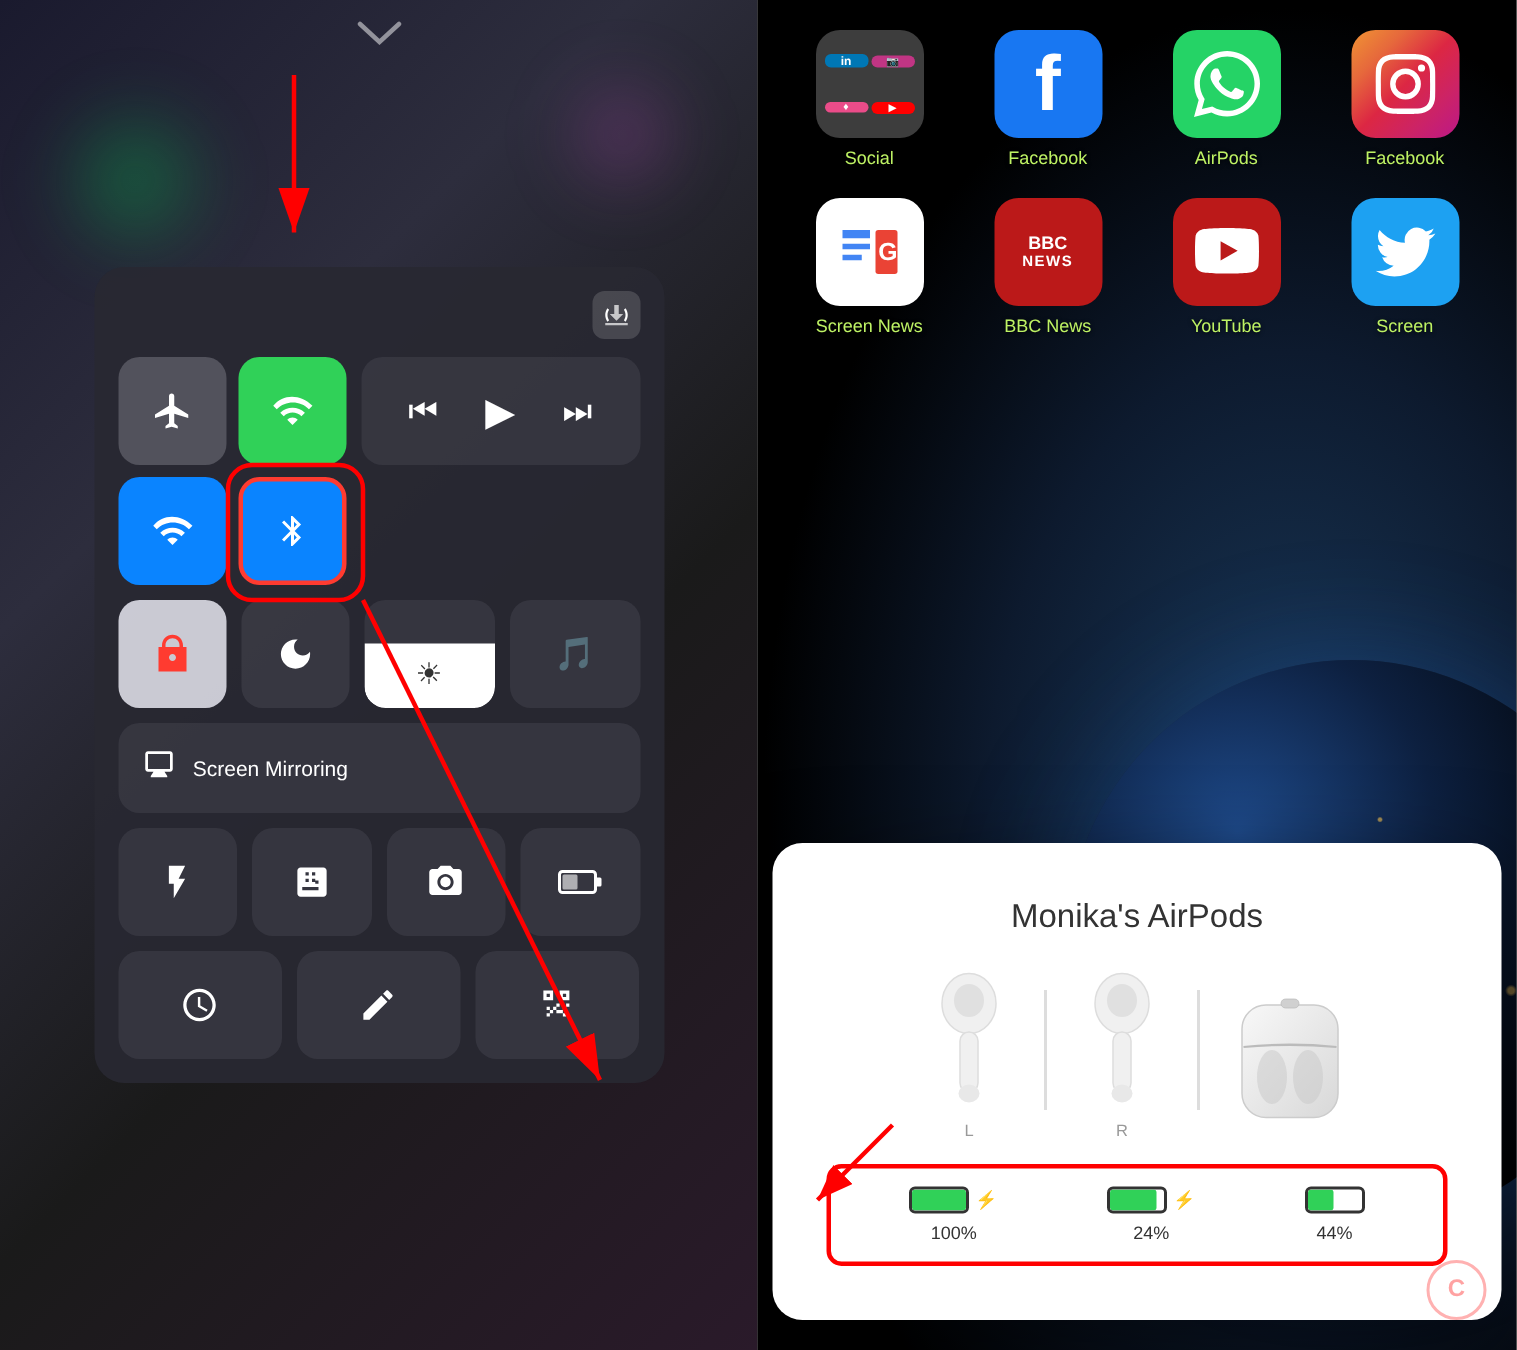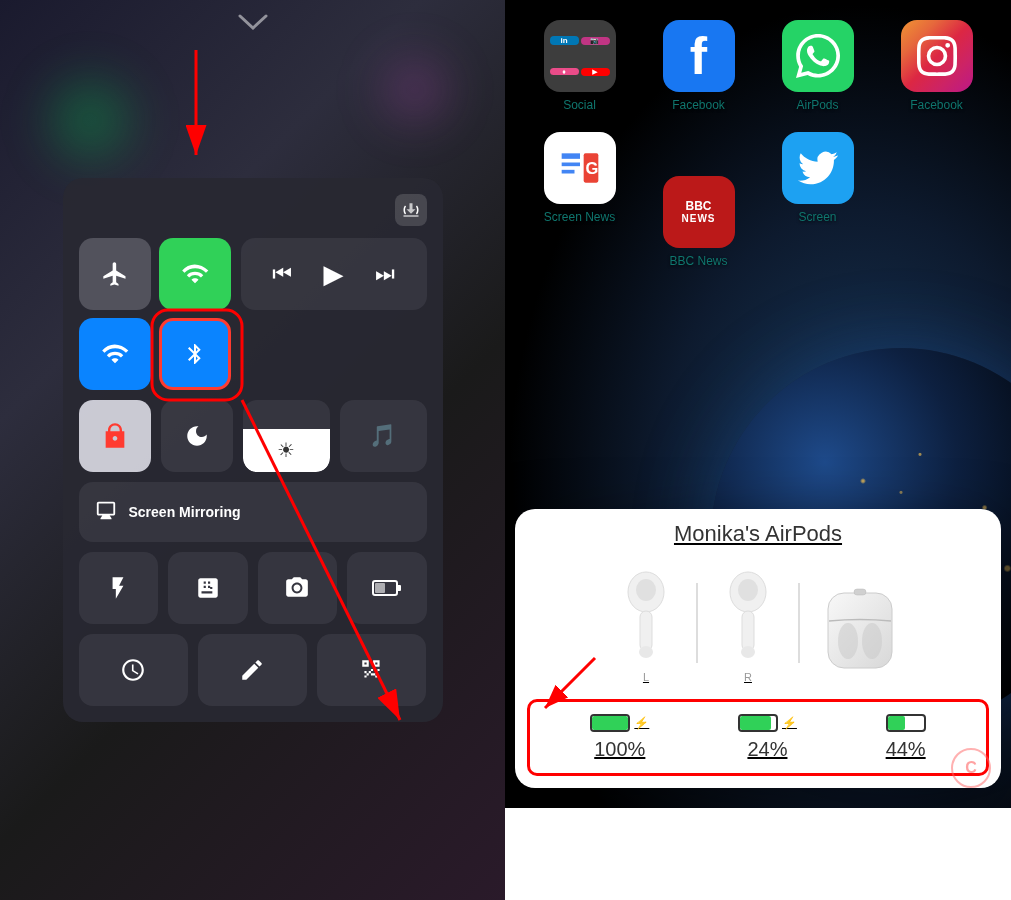--- a/index.html
+++ b/index.html
@@ -187,21 +187,21 @@
       color: white;
       cursor: pointer;
     }
 
     .cc-screen-mirror-icon {
       font-size: 20px;
     }
 
     .cc-screen-mirror-label {
       font-size: 14px;
-      font-weight: 700;
+      font-weight: 400;
     }
 
     
     .cc-row-tiles {
       display: flex;
       gap: 10px;
       margin-bottom: 10px;
     }
 
     .cc-tile {
@@ -218,21 +218,21 @@
     }
 
     .cc-row-last {
       display: flex;
       gap: 10px;
     }
 
     
     .right-panel {
       width: 506px;
-      height: 808px;
+      height: 900px;
       background: #000;
       position: relative;
       overflow: hidden;
     }
 
     .home-bg {
       position: absolute;
       top: 0;
       left: 0;
       width: 100%;
@@ -266,21 +266,21 @@
       display: flex;
       align-items: center;
       justify-content: center;
       font-size: 36px;
       position: relative;
       overflow: hidden;
     }
 
     .app-label {
       font-size: 12px;
-      color: #0f766e;
+      color: #bef264;
       text-align: center;
       text-shadow: 0 1px 3px rgba(0,0,0,0.8);
     }
 
     
     .social-icon {
       background: #3d3d3d;
       display: grid;
       grid-template-columns: 1fr 1fr;
       grid-template-rows: 1fr 1fr;
@@ -298,37 +298,36 @@
 
     
     .fb-icon { background: #1877f2; color: white; font-size: 42px; font-weight: bold; }
     
     .wa-icon { background: #25d366; color: white; }
     
     .ig-icon { background: linear-gradient(135deg, #f09433 0%,#e6683c 25%,#dc2743 50%,#cc2366 75%,#bc1888 100%); color: white; }
     
     .gn-icon { background: #fff; }
     
-    .bbc-icon { background: #bb1919; color: white; font-weight: bold; font-size: 14px; margin-top: 44px; }
+    .bbc-icon { background: #bb1919; color: white; font-weight: bold; font-size: 14px; }
     
     .yt-icon { background: #bb1919; color: white; font-size: 36px; }
     
     .tw-icon { background: #1da1f2; color: white; font-size: 36px; }
 
     
     .airpods-card {
       position: absolute;
       bottom: 20px;
       left: 10px;
       right: 10px;
       background: white;
       border-radius: 20px;
-      padding: 12px;
+      padding: 36px;
       box-shadow: 0 20px 60px rgba(0,0,0,0.5);
-      text-decoration: underline;
     }
 
     .airpods-title {
       text-align: center;
       font-size: 22px;
       font-weight: 400;
       color: #333;
       margin-bottom: 16px;
     }
 
@@ -422,21 +421,21 @@
       background: #30d158;
       border-radius: 2px;
     }
 
     .battery-bolt {
       font-size: 12px;
       color: #333;
     }
 
     .battery-pct {
-      font-size: 20px;
+      font-size: 12px;
       color: #333;
       font-weight: 400;
     }
 
     
     .overlay-svg {
       position: absolute;
       top: 0;
       left: 0;
       width: 100%;
@@ -670,20 +669,28 @@
     </div>
 
     <div class="app-item">
       <div class="app-icon bbc-icon" style="display:flex;flex-direction:column;align-items:center;justify-content:center;background:#bb1919;">
         <span style="color:white;font-size:12px;font-weight:900;line-height:1.1;">BBC</span>
         <span style="color:white;font-size:10px;font-weight:700;line-height:1.1;letter-spacing:1px;">NEWS</span>
       </div>
       <span class="app-label">BBC News</span>
     </div>
 
+    <div class="app-item">
+      <div class="app-icon yt-icon">
+        <svg width="44" height="32" viewBox="0 0 48 36">
+          <path d="M47.52 5.63C46.97 3.48 45.27 1.78 43.12 1.23 39.33 0 24 0 24 0S8.67 0 4.88 1.23C2.73 1.78 1.03 3.48 .48 5.63 0 9.36 0 17.1 0 17.1s0 7.74.48 11.47c.55 2.15 2.25 3.85 4.4 4.4C8.67 34.2 24 34.2 24 34.2s15.33 0 19.12-1.23c2.15-.55 3.85-2.25 4.4-4.4C48 24.84 48 17.1 48 17.1s0-7.74-.48-11.47zM19.2 24.3V9.9l12.8 7.2-12.8 7.2z" fill="white"></path>
+        </svg>
+      </div>
+      <span class="app-label">YouTube</span>
+    </div>
 
     <div class="app-item">
       <div class="app-icon tw-icon">
         <svg width="40" height="40" viewBox="0 0 24 24" fill="white">
           <path d="M23.953 4.57a10 10 0 01-2.825.775 4.958 4.958 0 002.163-2.723c-.951.555-2.005.959-3.127 1.184a4.92 4.92 0 00-8.384 4.482C7.69 8.095 4.067 6.13 1.64 3.162a4.822 4.822 0 00-.666 2.475c0 1.71.87 3.213 2.188 4.096a4.904 4.904 0 01-2.228-.616v.06a4.923 4.923 0 003.946 4.827 4.996 4.996 0 01-2.212.085 4.936 4.936 0 004.604 3.417 9.867 9.867 0 01-6.102 2.105c-.39 0-.779-.023-1.17-.067a13.995 13.995 0 007.557 2.209c9.053 0 13.998-7.496 13.998-13.985 0-.21 0-.42-.015-.63A9.935 9.935 0 0024 4.59z"></path>
         </svg>
       </div>
       <span class="app-label">Screen</span>
     </div>
   </div>

